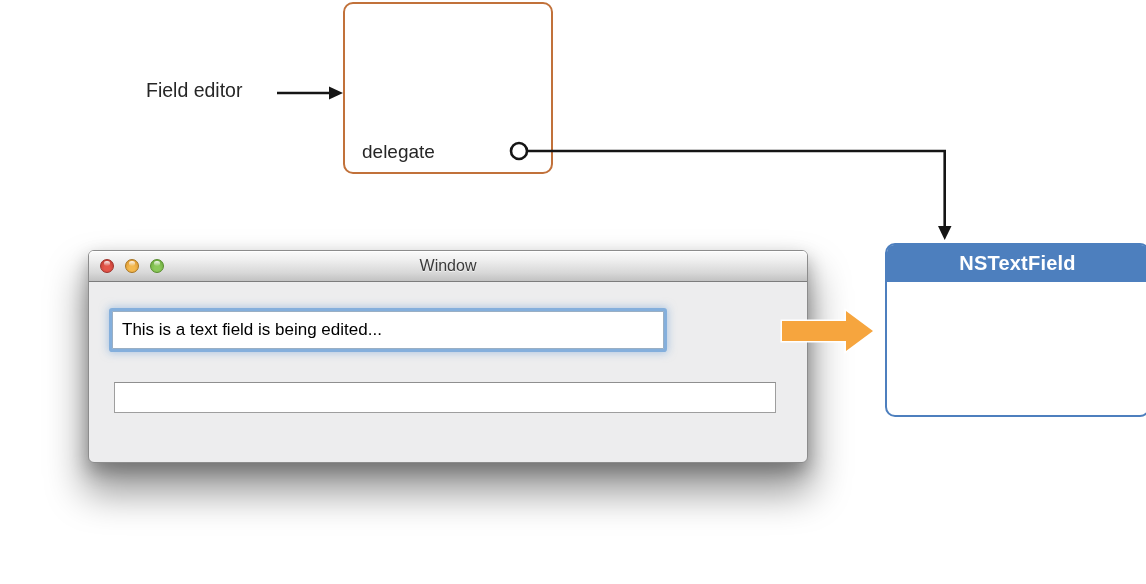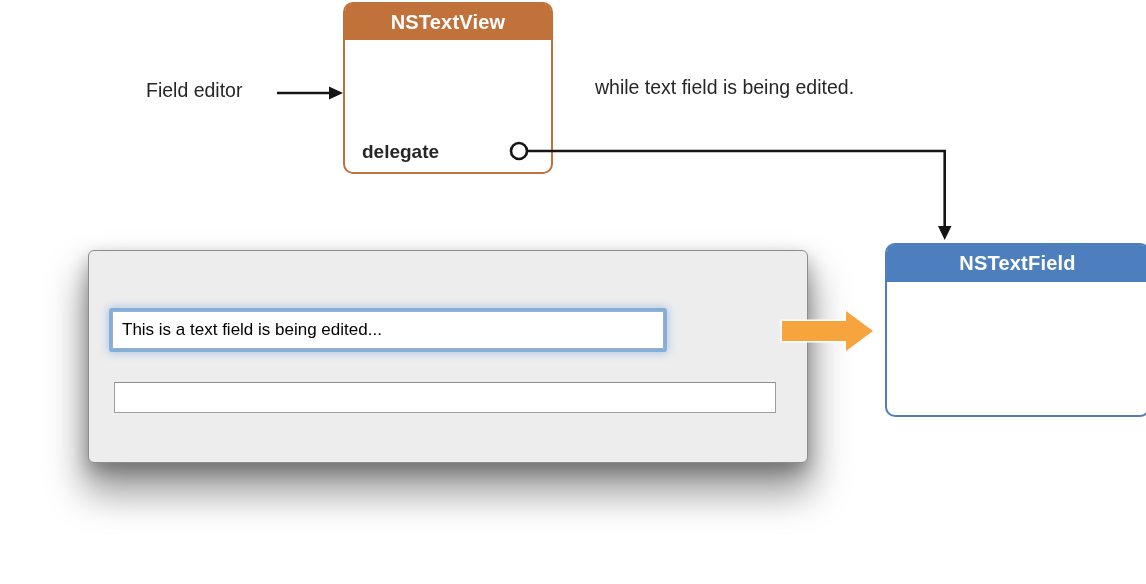--- a/index.html
+++ b/index.html
@@ -16,21 +16,21 @@
   #nstextfield-box{left:877px;top:243px;width:265px;height:174px;border:2px solid #4D7FBE;margin-left:8px;}
   .box-header{
     display:flex;align-items:center;justify-content:center;
     color:#fff;font-weight:bold;font-size:20px;
     border-radius:7px 7px 0 0;letter-spacing:.2px;
   }
   #nstextview-box .box-header{background:#C1713A;height:38px;border-bottom:2px solid #ffffff;}
   #nstextfield-box .box-header{background:#4D7FBE;height:37px;}
   .port-label{
     position:absolute;left:17px;bottom:9px;
-    font-size:19px;color:#262626;font-weight:bold;
+    font-size:19px;color:#262626;
   }
 
   
   .diagram-label{position:absolute;color:#262626;font-size:19.5px;white-space:nowrap;}
   #field-editor-label{left:146px;top:79px;}
   #annotation{left:595px;top:74px;line-height:27px;}
 
   
   #mac-window{
     position:absolute;left:88px;top:250px;width:720px;height:213px;
@@ -70,39 +70,43 @@
     border:1px solid #9E9E9E;border-top-color:#8F8F8F;padding:0 8px;
   }
 
   
   #overlay{position:absolute;left:0;top:0;z-index:5;pointer-events:none;}
 </style>
 </head>
 <body>
 
 <div class="class-box" id="nstextview-box">
-  <div class="box-header">
-    <span>NSTextView</span>
-  </div>
   <span class="port-label">delegate</span>
 </div>
 
 <div class="class-box" id="nstextfield-box">
   <div class="box-header">
     <span>NSTextField</span>
   </div>
 </div>
 
 <div class="diagram-label" id="field-editor-label">Field editor</div>
 
 <div class="diagram-label" id="annotation">
-  <div>while text field is being edited.</div>
 </div>
 
 <div id="mac-window">
+  <div id="titlebar">
+    <div class="traffic-lights">
+      <span class="light red"></span>
+      <span class="light yellow"></span>
+      <span class="light green"></span>
+    </div>
+    <span id="window-title">Window</span>
+  </div>
   <input type="text" readonly="" class="text-field" id="edited-field" value="This is a text field is being edited..." style="">
   <input type="text" readonly="" class="text-field" id="empty-field" value="" style="">
 </div>
 
 <svg id="overlay" width="1146" height="584" viewBox="0 0 1146 584">
 
   <line x1="277" y1="93" x2="330" y2="93" stroke="#151515" stroke-width="2.6"></line>
   <polygon points="329,86.6 343,93 329,99.4" fill="#151515"></polygon>
 
   <path d="M 528 151 H 944.7 V 227" fill="none" stroke="#151515" stroke-width="2.6"></path>

